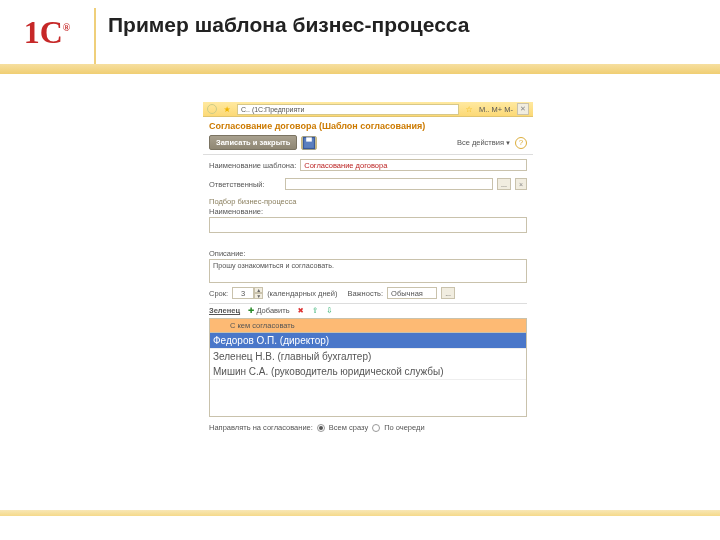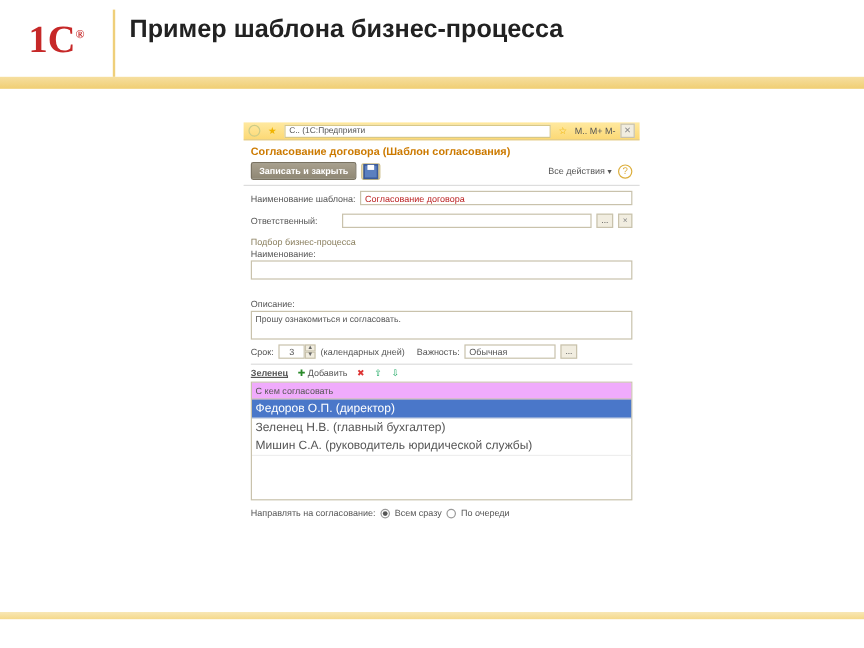--- a/index.html
+++ b/index.html
@@ -111,21 +111,21 @@
   .spin-btns span { width: 9px; height: 6px; border: 1px solid #c9c2ac; font-size: 5px; line-height: 4px; text-align: center; background: #f1ede0; color: #666; }
 
   .tb-tabs { display: flex; gap: 8px; padding: 2px 0 3px; border-top: 1px solid #ddd; }
   .tab { font-size: 7.5px; color: #555; }
   .tab.active { font-weight: 700; text-decoration: underline; }
   .tab .grn { color: #2a8a2a; }
   .tab .del { color: #d33; }
   .tab .bl { color: #2a6; }
 
   .list { border: 1px solid #c9c2ac; }
-  .list-h { font-size: 7.5px; color: #555; padding: 2px 3px; border-bottom: 1px solid #c9c2ac; background: #f0abfc; }
+  .list-h { font-size: 7.5px; color: #555; padding: 2px 20px; border-bottom: 1px solid #c9c2ac; background: #fdba74; }
   .list-row { font-size: 10px; color: #555; padding: 2px 3px; border-bottom: 1px solid #eee; }
   .list-row.sel { background: #4a77c9; color: #fff; }
   .list-row.last { border-bottom: none; }
   .list-gap { height: 36px; }
 
   .send-row { display: flex; align-items: center; gap: 4px; margin-top: 6px; }
   .radio { width: 8px; height: 8px; border: 1px solid #999; border-radius: 50%; display: inline-block; position: relative; }
   .radio.on::after { content: ''; position: absolute; left: 1px; top: 1px; width: 4px; height: 4px; border-radius: 50%; background: #555; }
 
   .star { color: #f0b400; }
@@ -197,21 +197,21 @@
       <span class="lbl">Срок:</span>
       <span class="spinner">
         <input class="inp" value="3" style="">
         <span class="spin-btns">
             <span>▲</span>
             <span>▼</span>
           </span>
       </span>
       <span class="lbl">(календарных дней)</span>
       <span class="lbl" style="margin-left:6px">Важность:</span>
-      <input class="inp" style="width: 76px;" value="Обычная">
+      <input class="inp" style="width: 50px;" value="Обычная">
       <span class="dots-btn">...</span>
     </div>
 
     <div class="tb-tabs">
       <span class="tab active">Зеленец</span>
       <span class="tab"><span class="grn">✚</span> <span>Добавить</span></span>
       <span class="tab"><span class="del">✖</span></span>
       <span class="tab"><span class="bl">⇧</span></span>
       <span class="tab"><span class="bl">⇩</span></span>
     </div>

